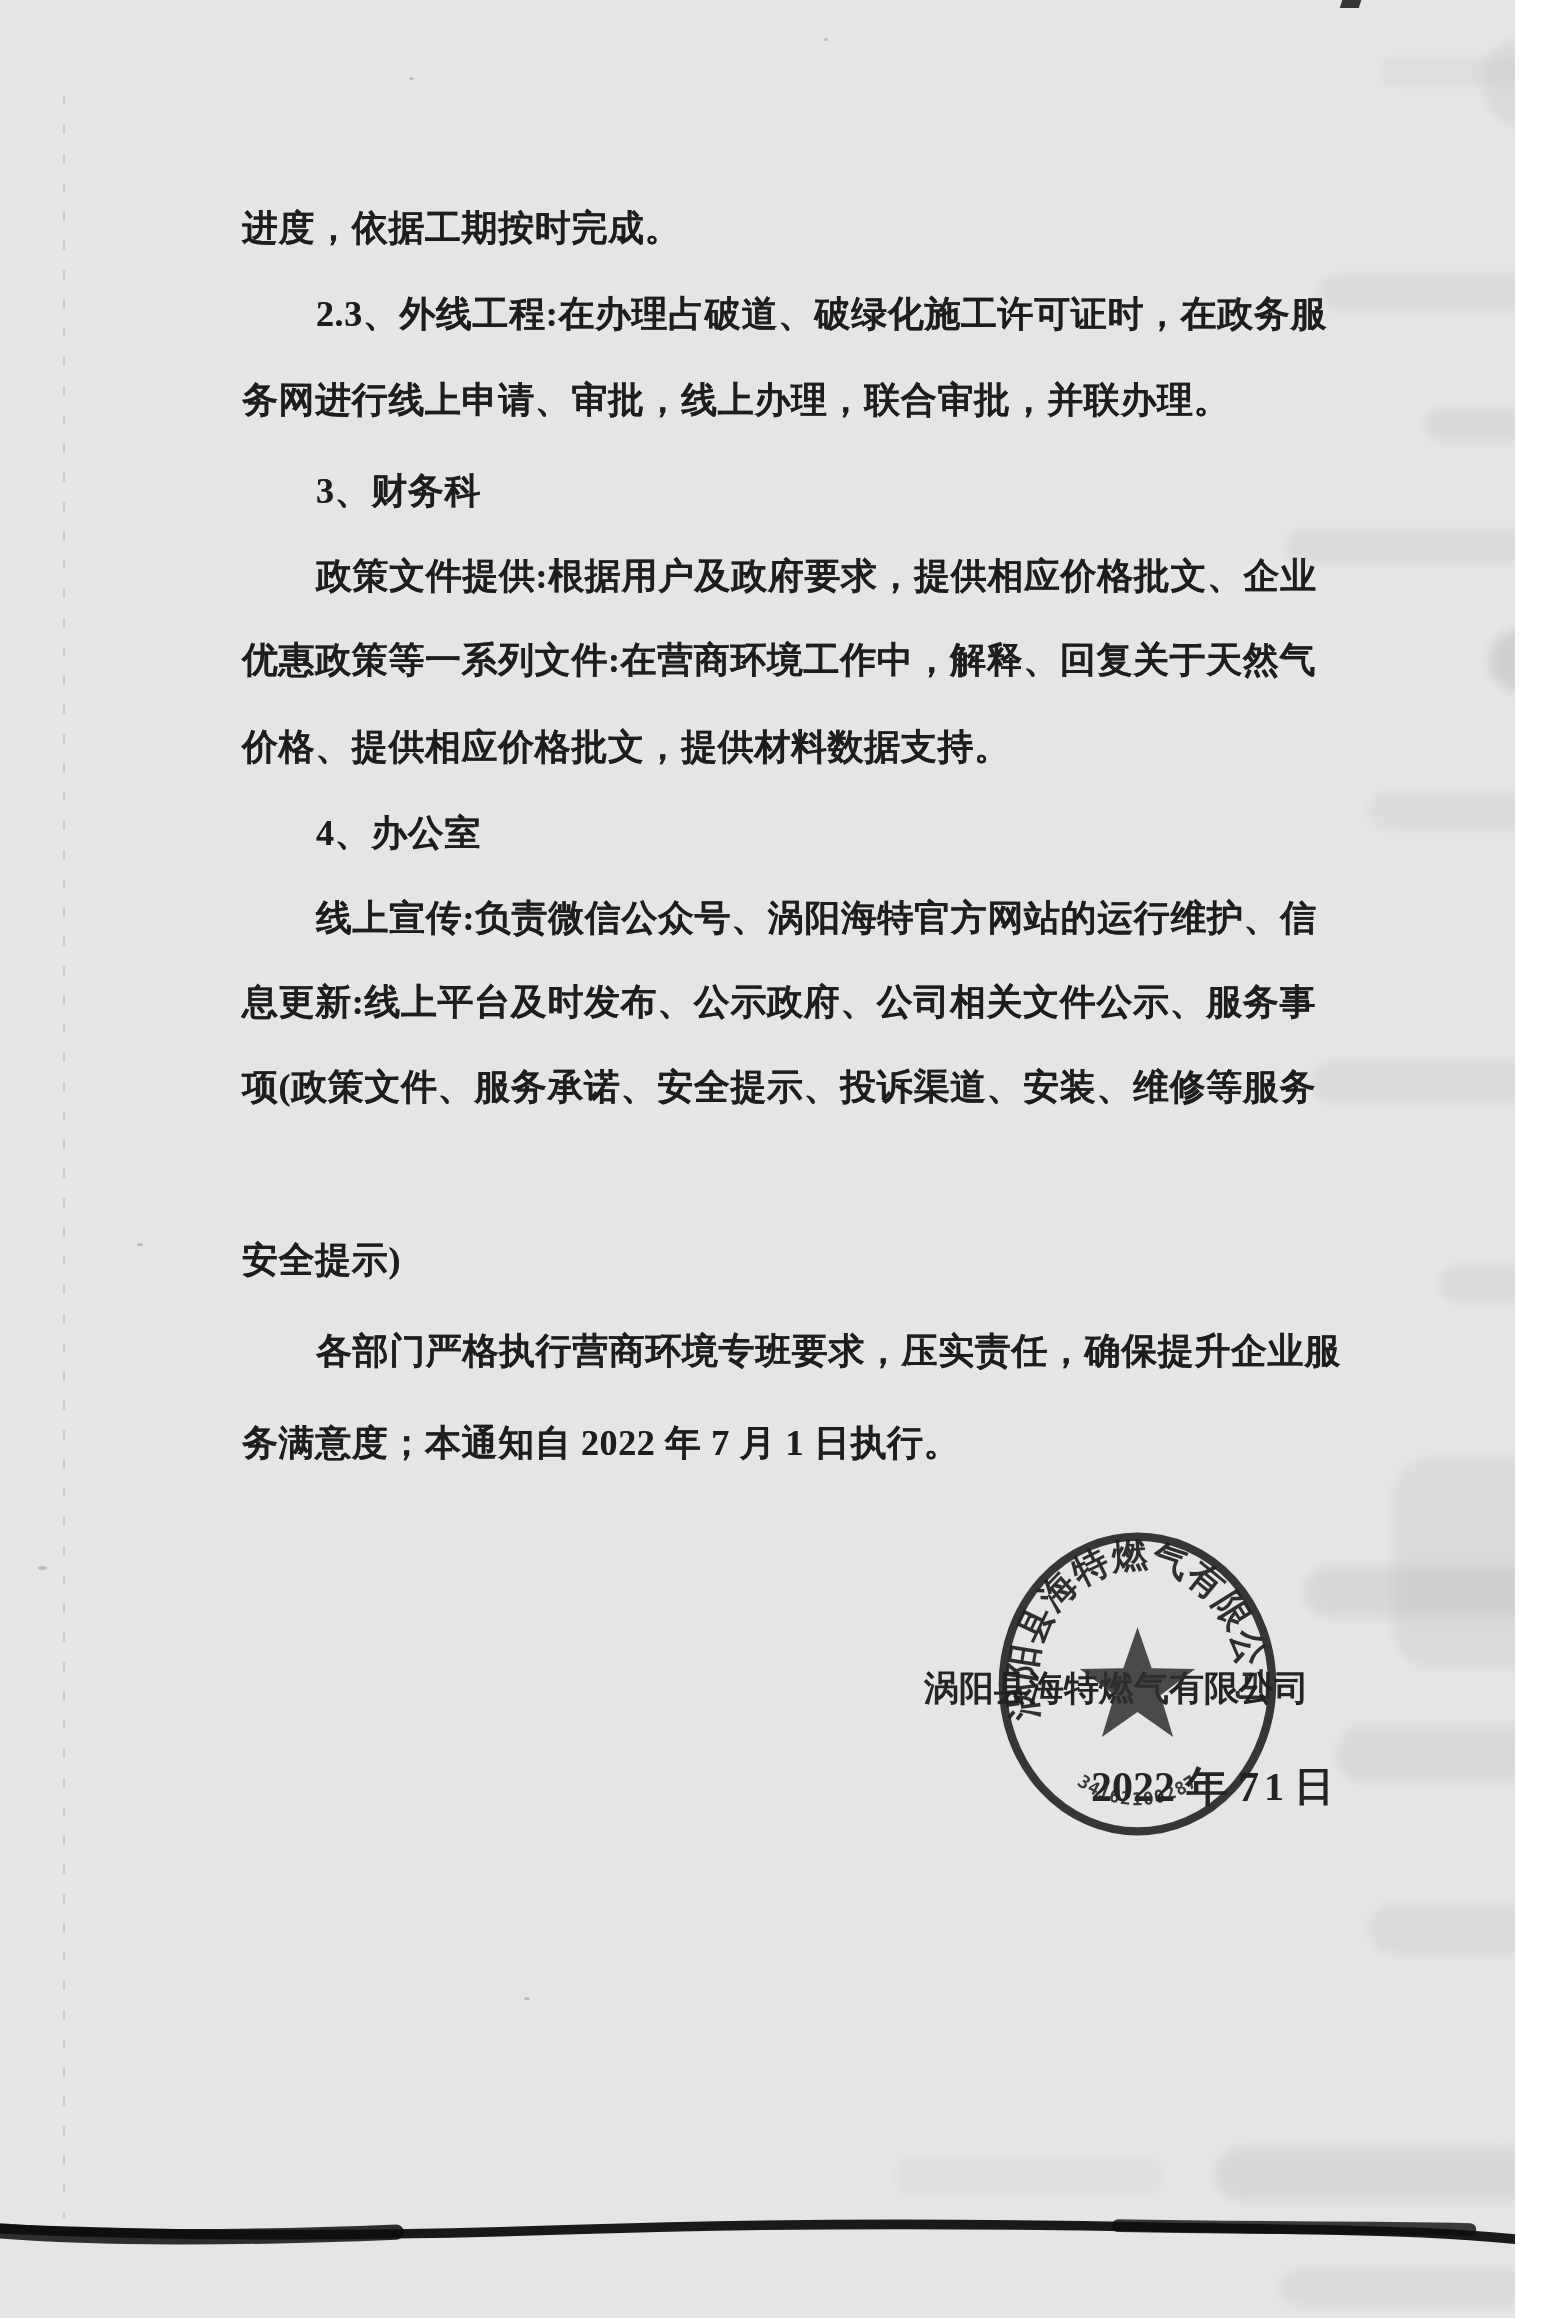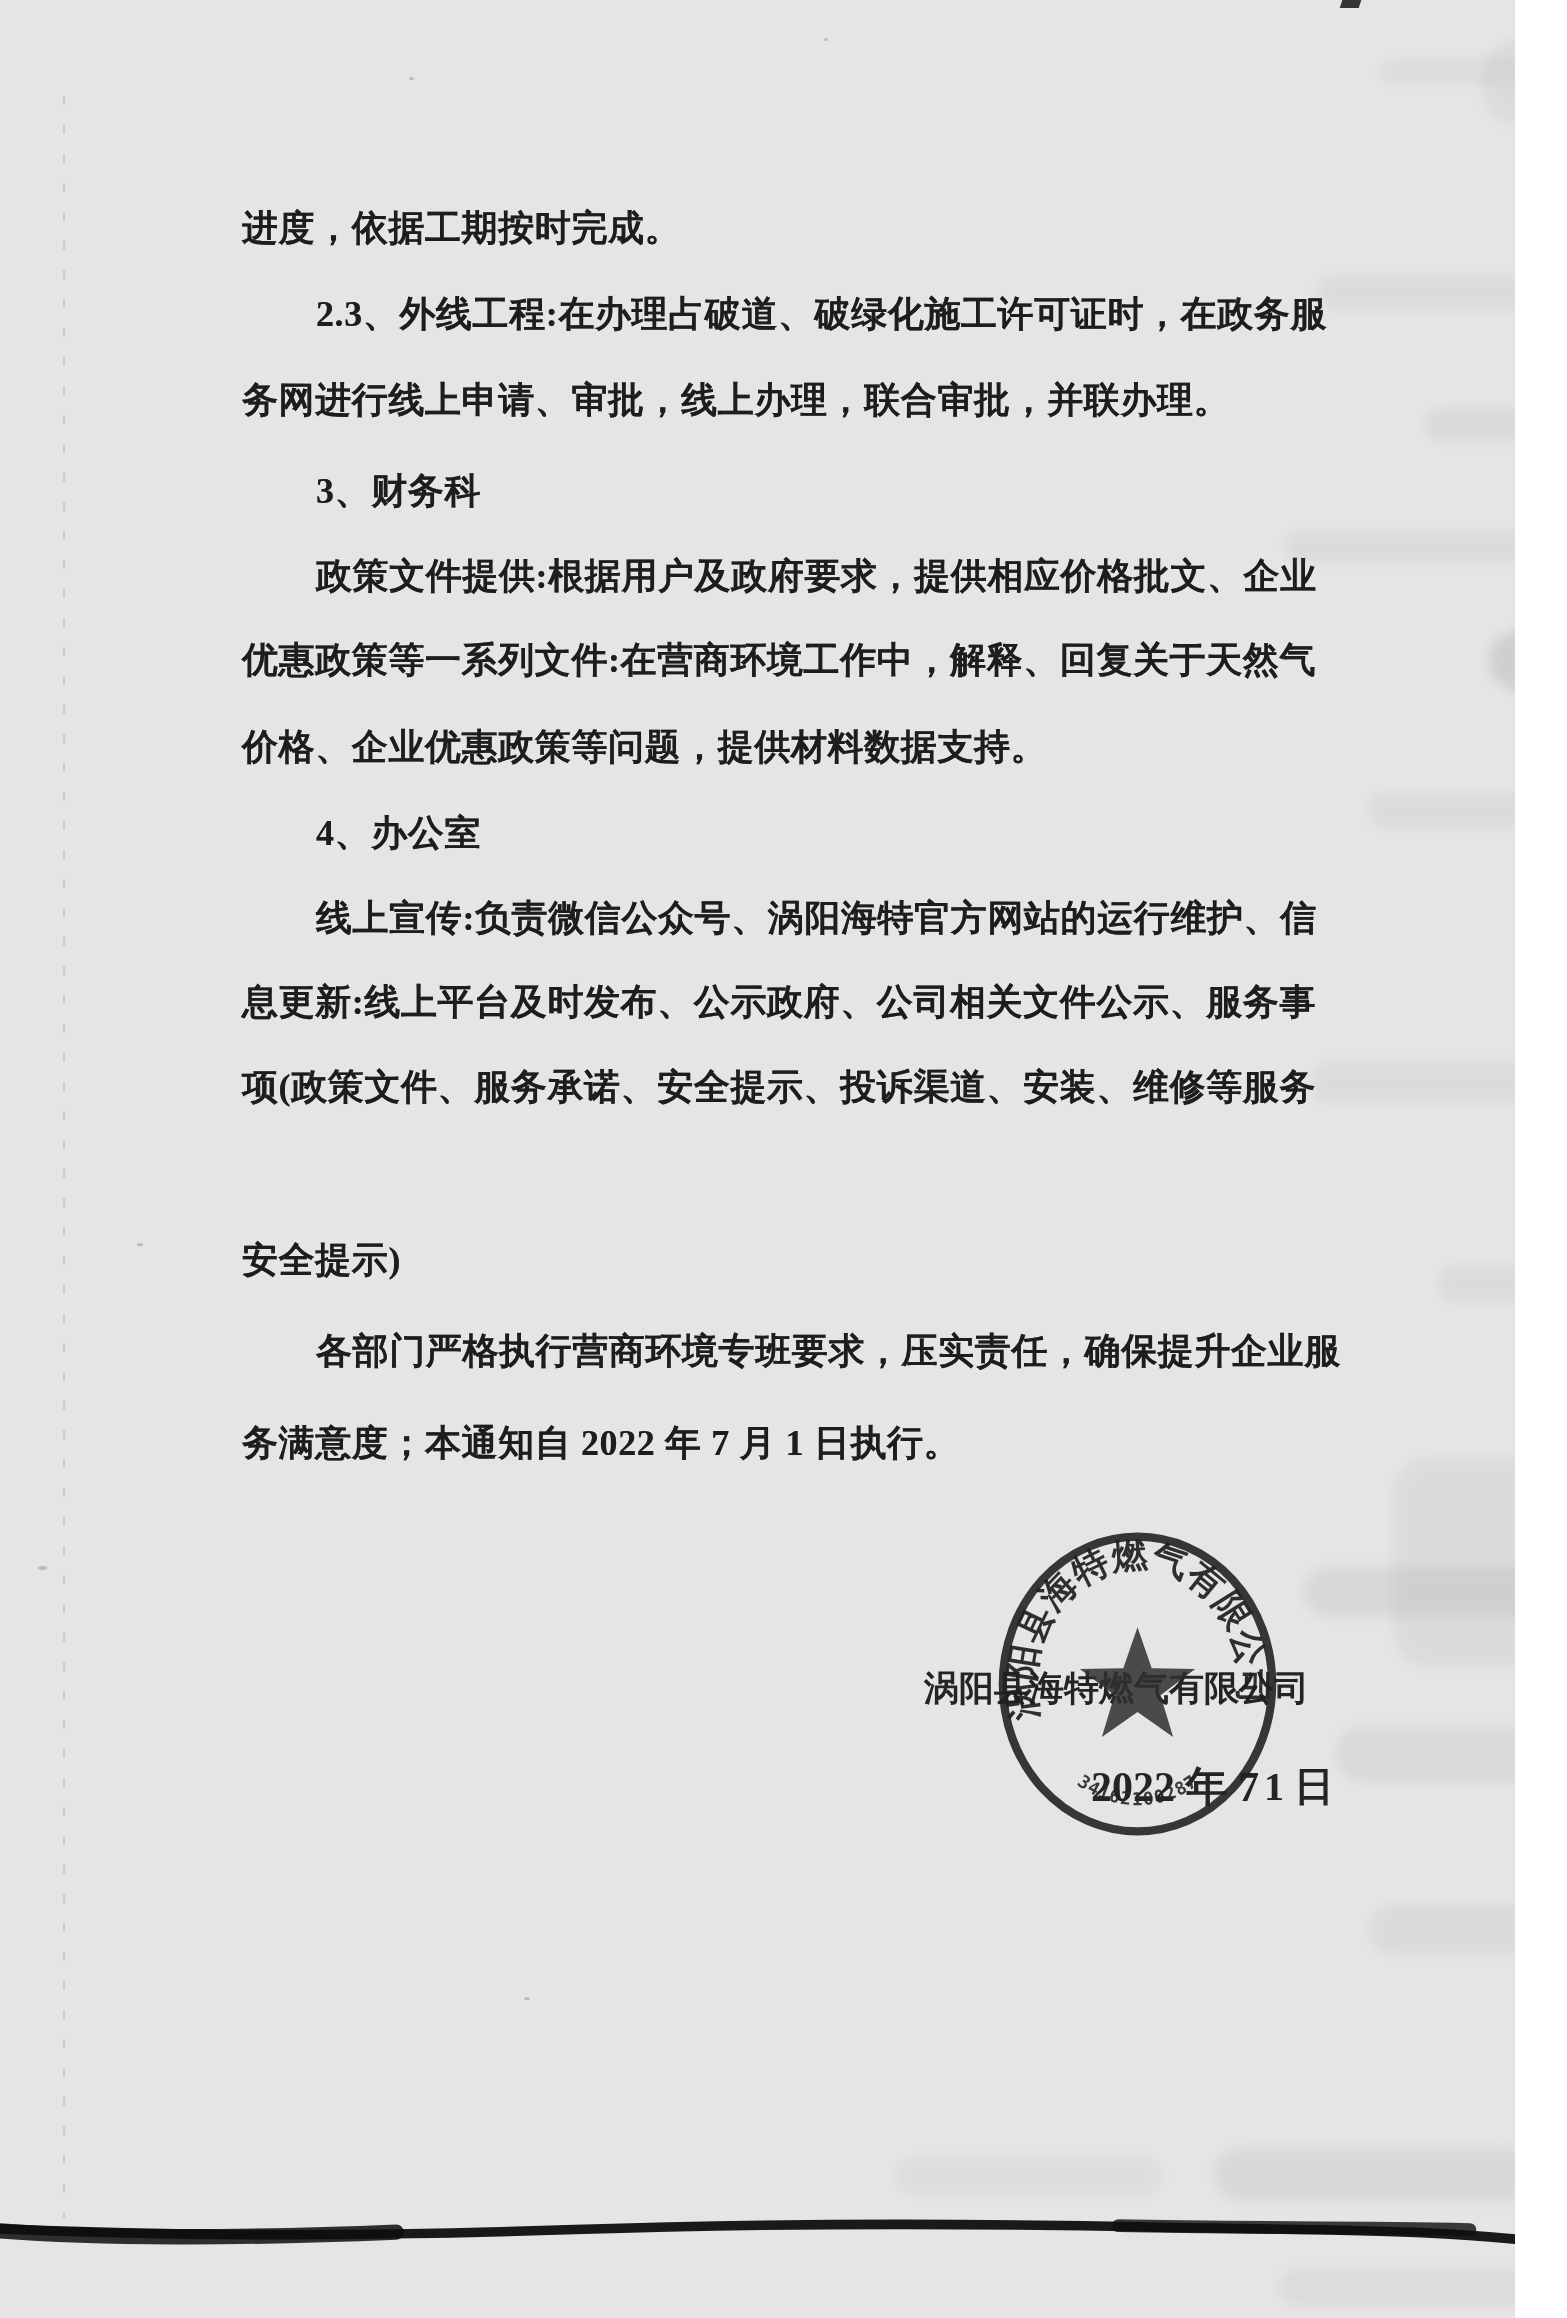--- a/index.html
+++ b/index.html
@@ -94,21 +94,21 @@
   <div class="fold"></div>
 
   <div class="topmark"></div>
 
   <div class="line" style="left:242px;top:210px">进度，依据工期按时完成。</div>
   <div class="line" style="left:316px;top:296px">2.3、外线工程:在办理占破道、破绿化施工许可证时，在政务服</div>
   <div class="line" style="left:242px;top:382px">务网进行线上申请、审批，线上办理，联合审批，并联办理。</div>
   <div class="line" style="left:316px;top:473px">3、财务科</div>
   <div class="line" style="left:316px;top:558px">政策文件提供:根据用户及政府要求，提供相应价格批文、企业</div>
   <div class="line" style="left:242px;top:642px">优惠政策等一系列文件:在营商环境工作中，解释、回复关于天然气</div>
-  <div class="line" style="left:242px;top:729px">价格、企业优惠政策等问题，提供材料数据支持。</div>
+  <div class="line" style="left:242px;top:729px">价格、提供相应价格批文，提供材料数据支持。</div>
   <div class="line" style="left:316px;top:815px">4、办公室</div>
   <div class="line" style="left:316px;top:900px">线上宣传:负责微信公众号、涡阳海特官方网站的运行维护、信</div>
   <div class="line" style="left:242px;top:1069px">项(政策文件、服务承诺、安全提示、投诉渠道、安装、维修等服务</div>
   <div class="line" style="left:242px;top:984px">息更新:线上平台及时发布、公示政府、公司相关文件公示、服务事</div>
   <div class="line" style="left:242px;top:1242px">安全提示)</div>
   <div class="line" style="left:316px;top:1333px">各部门严格执行营商环境专班要求，压实责任，确保提升企业服</div>
   <div class="line" style="left:242px;top:1425px">务满意度；本通知自 2022 年 7 月 1 日执行。</div>
 
   <div class="sig-company">涡阳县海特燃气有限公司</div>
   <div class="sig-date-a">2022 年 7</div>

